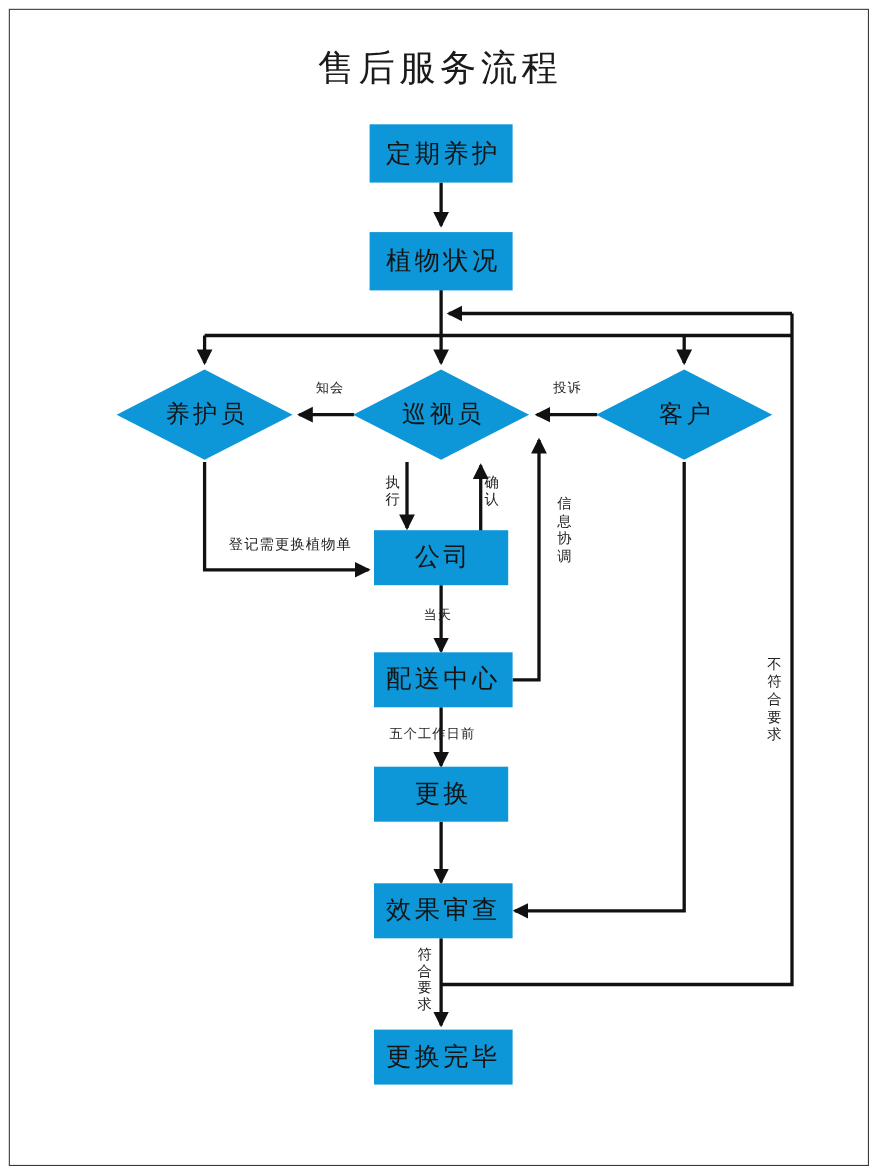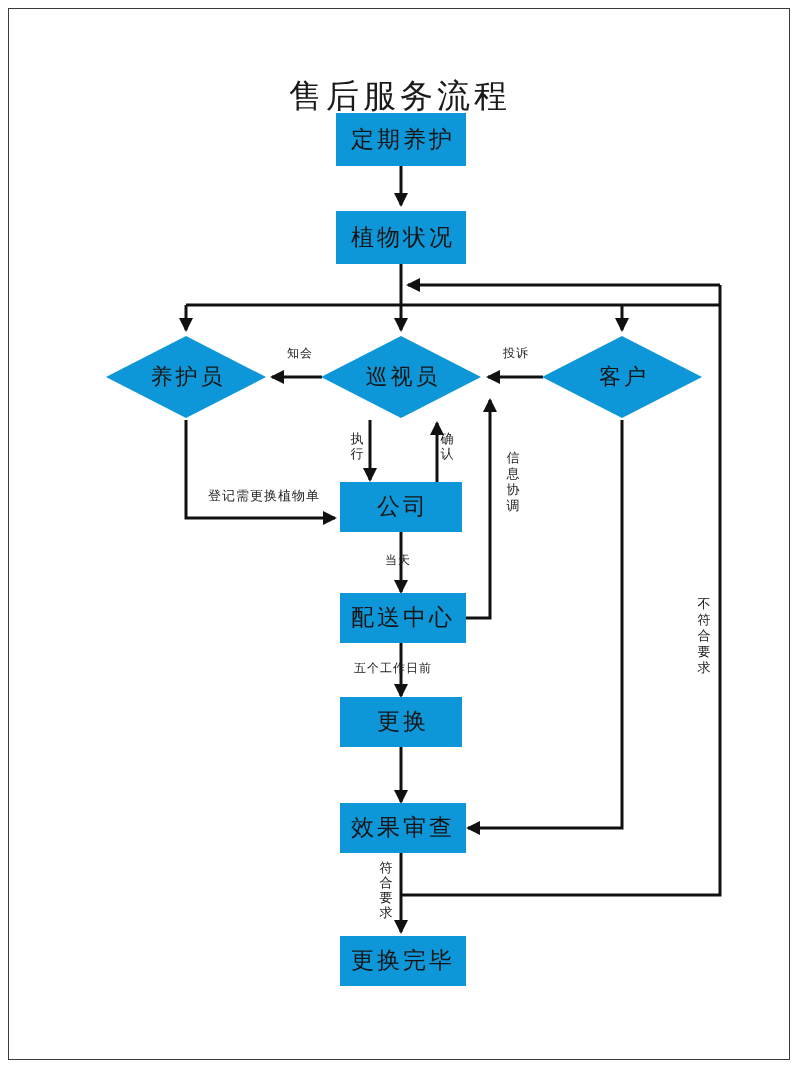--- a/index.html
+++ b/index.html
@@ -1,20 +1,20 @@
 <!DOCTYPE html>
 <html><head>
 <meta charset="utf-8">
 <style>
   html,body{margin:0;padding:0;background:#ffffff;}
   body{width:800px;height:1068px;font-family:"DejaVu Sans","Liberation Sans",sans-serif;}
   #page{position:relative;width:800px;height:1068px;background:#fff;overflow:hidden;}
   #frame{position:absolute;left:8px;top:8px;width:782px;height:1052px;border:1px solid #3a3a3a;box-sizing:border-box;}
   #title{position:absolute;left:0;top:40px;width:800px;text-align:center;
-         font-family:"DejaVu Serif","Liberation Serif",serif;font-size:33px;color:#1a1a1a;letter-spacing:4px;margin-top:34px;}
+         font-family:"DejaVu Serif","Liberation Serif",serif;font-size:33px;color:#1a1a1a;letter-spacing:4px;}
   svg{position:absolute;left:0;top:0;width:800px;height:1068px;}
   .nodeText{font-family:"DejaVu Serif","Liberation Serif",serif;fill:#141414;text-anchor:middle;dominant-baseline:middle;}
   .boxText{font-size:23px;letter-spacing:3px;}
   .diaText{font-size:22px;letter-spacing:3px;}
   .edgeLabel{font-family:"DejaVu Serif","Liberation Serif",serif;fill:#222;font-size:12px;text-anchor:middle;dominant-baseline:middle;letter-spacing:1px;}
   .edgeLabelBig{font-size:13px;}
   .vlabel{font-family:"DejaVu Serif","Liberation Serif",serif;fill:#222;font-size:13px;text-anchor:middle;}
   .vlabel tspan{letter-spacing:0;}
   .ln{stroke:#111;stroke-width:3;fill:none;}
   .shapeFill{fill:#0d97d8;}

